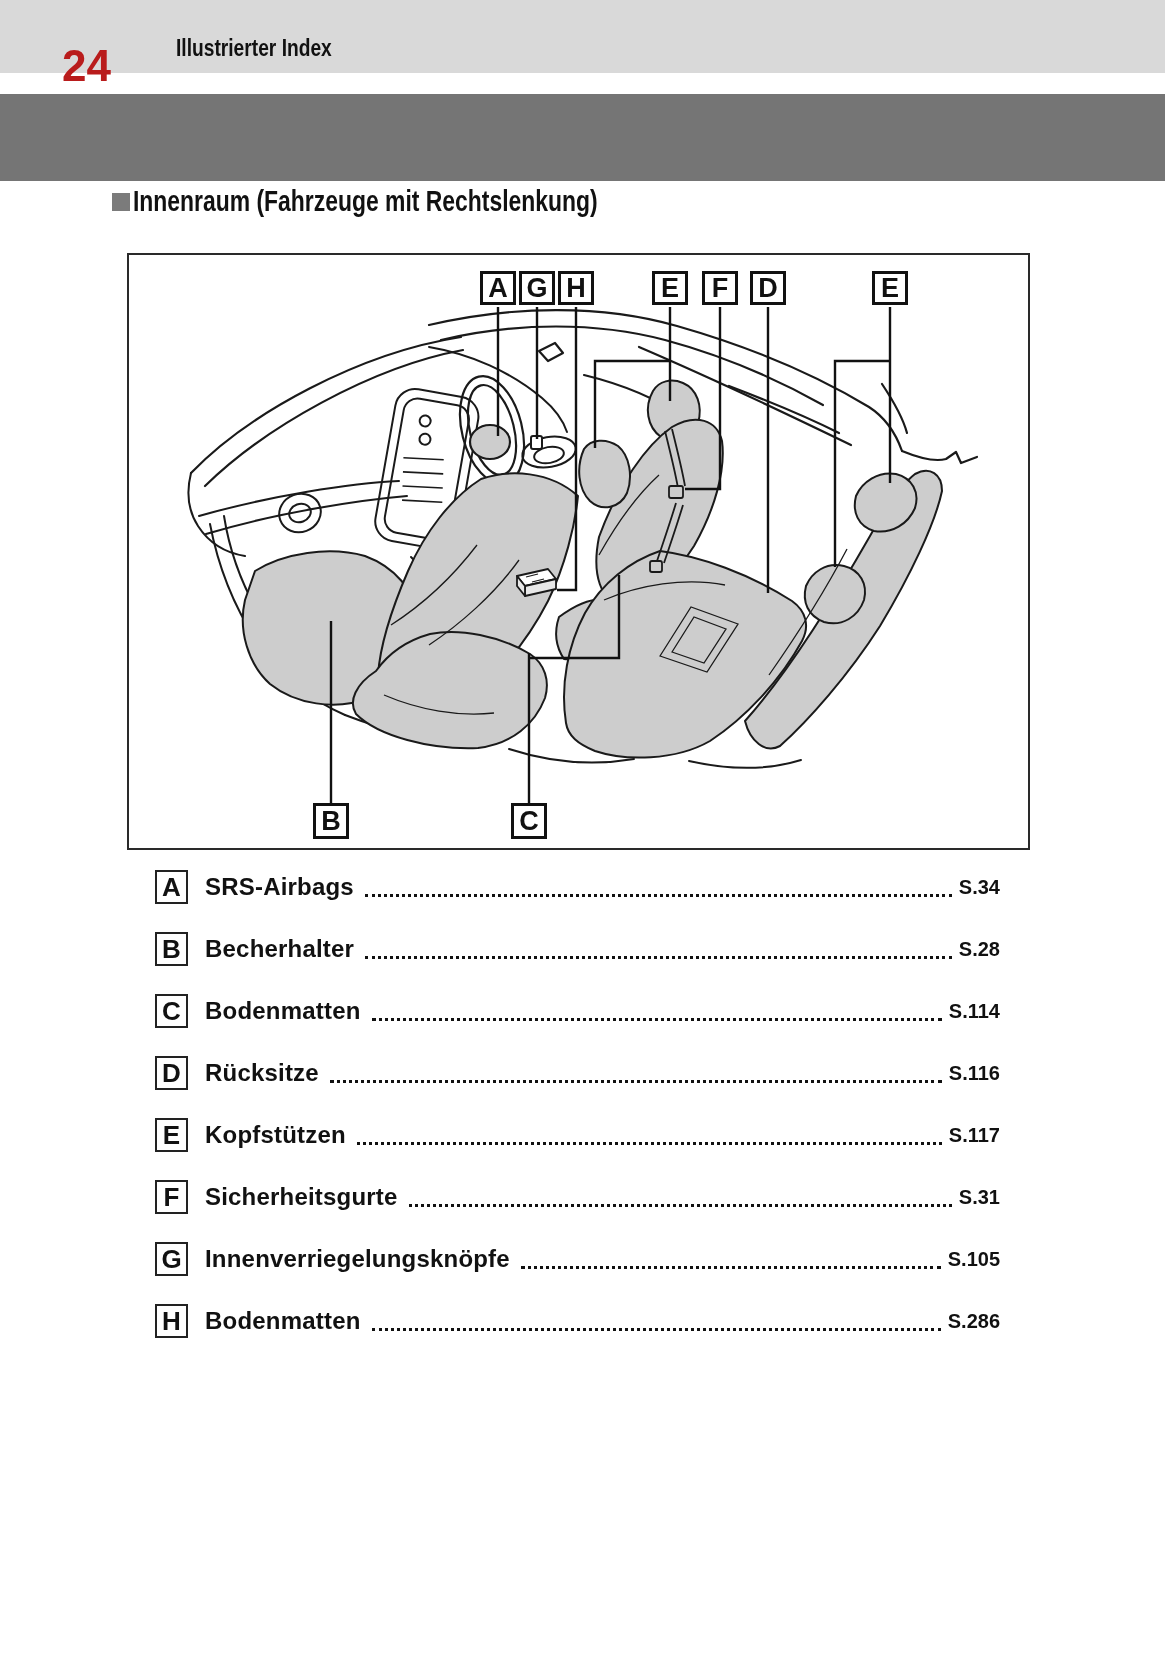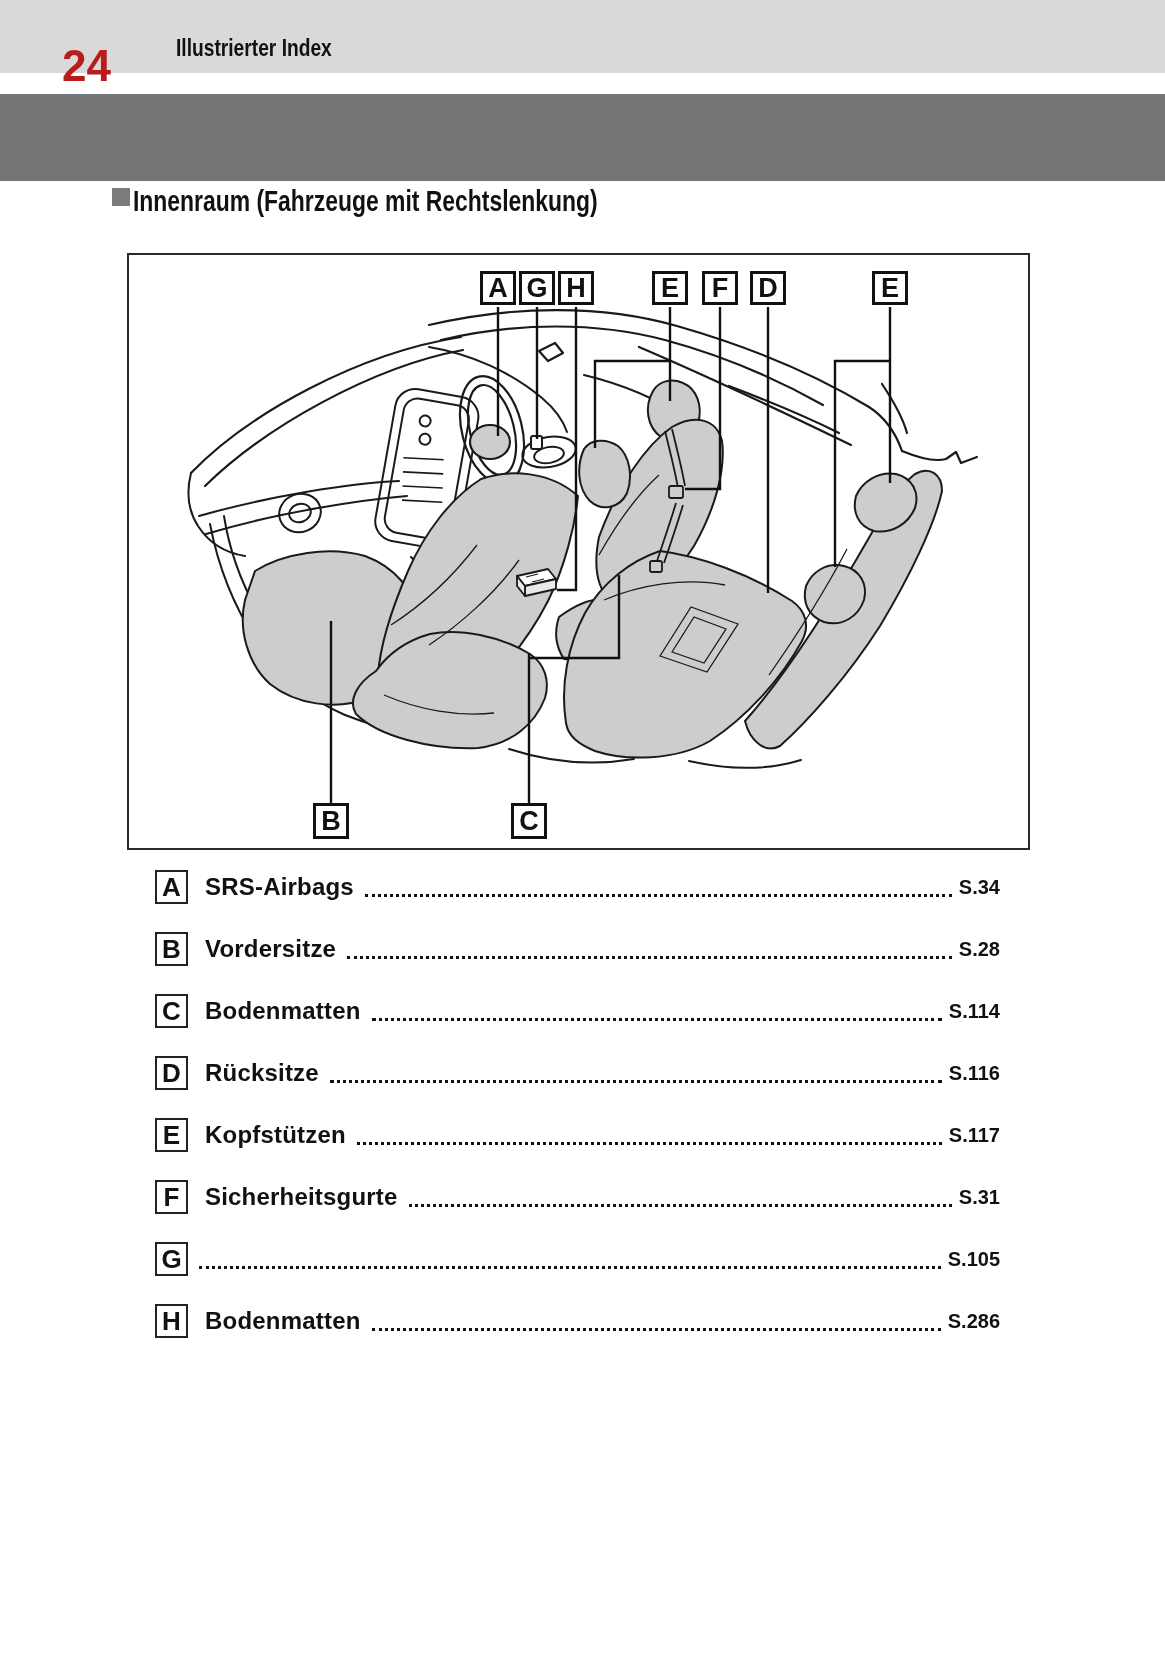--- a/index.html
+++ b/index.html
@@ -51,21 +51,21 @@
     width: 1165px; height: 87px;
     background: #757575;
   }
 
   
   #section-heading {
     position: absolute;
     left: 112px; top: 188px;
     height: 27px;
     display: flex;
-    align-items: flex-start;
+    align-items: center;
     white-space: nowrap;
   }
   #section-bullet {
     width: 18px; height: 18px;
     background: #7b7b7b;
     margin-right: 3px;
     flex: 0 0 auto;
   }
   #section-heading-text {
     display: inline-block;
@@ -322,21 +322,21 @@
         </div>
       <div class="entry-label">SRS-Airbags</div>
       <div class="dot-leader"></div>
       <div class="page-ref">S.34</div>
     </div>
 
     <div class="index-row">
       <div class="key-box">
           <span>B</span>
         </div>
-      <div class="entry-label">Vordersitze</div>
+      <div class="entry-label">Becherhalter</div>
       <div class="dot-leader"></div>
       <div class="page-ref">S.28</div>
     </div>
 
     <div class="index-row">
       <div class="key-box">
           <span>C</span>
         </div>
       <div class="entry-label">Bodenmatten</div>
       <div class="dot-leader"></div>
@@ -367,20 +367,21 @@
         </div>
       <div class="entry-label">Sicherheitsgurte</div>
       <div class="dot-leader"></div>
       <div class="page-ref">S.31</div>
     </div>
 
     <div class="index-row">
       <div class="key-box">
           <span>G</span>
         </div>
+      <div class="entry-label">Innenverriegelungsknöpfe</div>
       <div class="dot-leader"></div>
       <div class="page-ref">S.105</div>
     </div>
 
     <div class="index-row">
       <div class="key-box">
           <span>H</span>
         </div>
       <div class="entry-label">Bodenmatten</div>
       <div class="dot-leader"></div>

